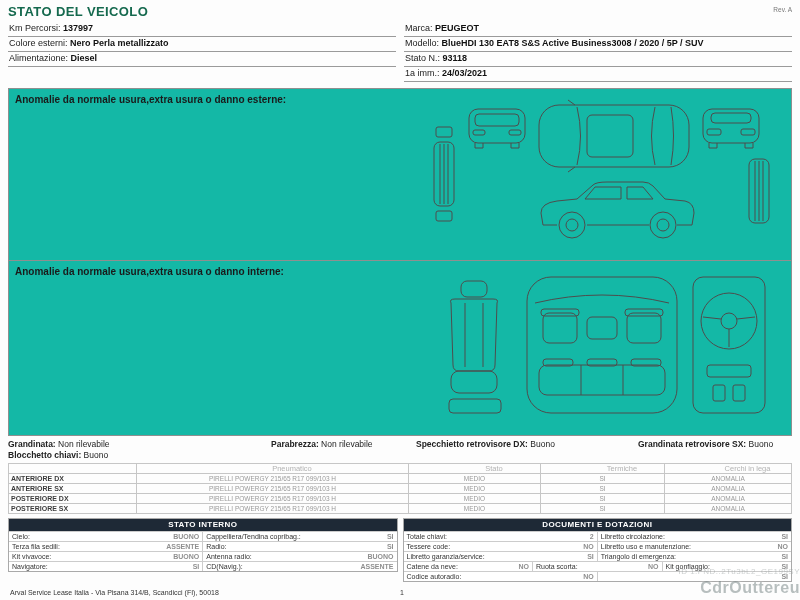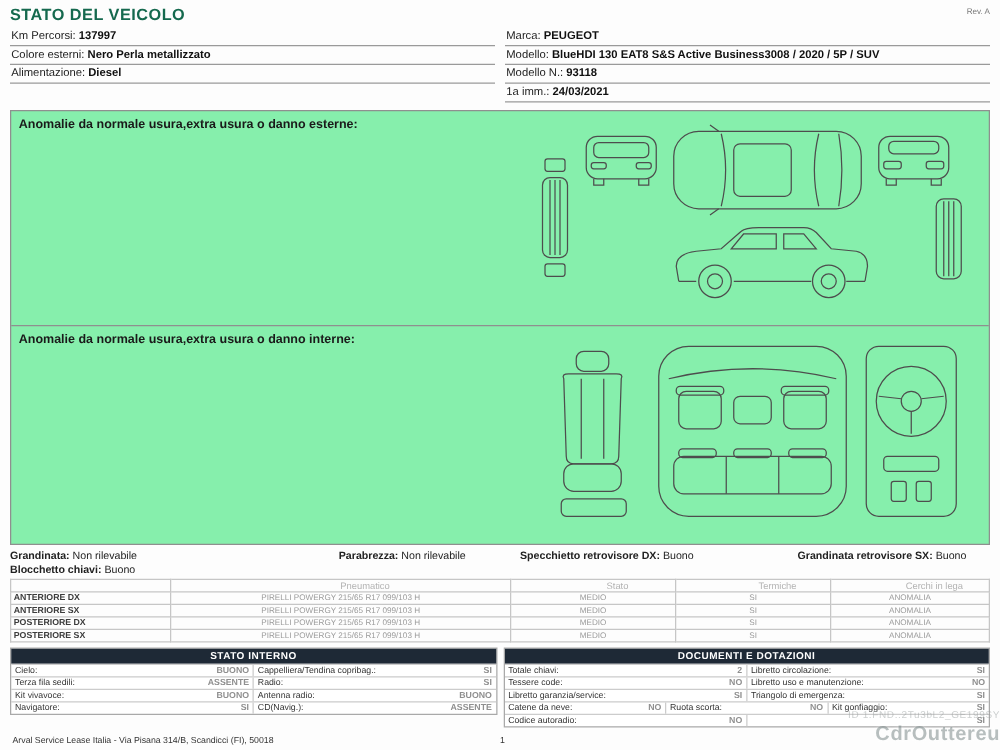--- a/index.html
+++ b/index.html
@@ -15,21 +15,21 @@
 
   
   .headercols { display:flex; gap:8px; }
   .hcol.left { width:388px; }
   .hcol.right { flex:1; }
   .field { border-bottom:1px solid #9a9a9a; font-size:9px; padding:1px 1px 2px; line-height:11px; }
   .flabel { color:#222; }
   .fvalue { font-weight:bold; color:#101010; }
 
   
-  .mainbox { border:1px solid #8f8f8f; margin-top:6px; height:348px; box-sizing:border-box; background:#86efac; }
+  .mainbox { border:1px solid #8f8f8f; margin-top:6px; height:348px; box-sizing:border-box; background:#14b8a6; }
   .section { position:relative; box-sizing:border-box; padding:5px 6px; }
   .section.external { height:172px; border-bottom:1px solid #8f8f8f; }
   .section.internal { height:174px; }
   .seclabel { font-size:10px; font-weight:bold; color:#1a1a1a; }
   .diagram { position:absolute; right:20px; top:8px; }
   .diagram * { vector-effect:non-scaling-stroke; }
 
   
   .condarea { margin-top:4px; font-size:8.5px; line-height:9.5px; }
   .crow { display:flex; }
@@ -93,21 +93,21 @@
     <div class="hcol right">
       <div class="field">
         <span class="flabel">Marca:</span>
         <span class="fvalue">PEUGEOT</span>
       </div>
       <div class="field">
         <span class="flabel">Modello:</span>
         <span class="fvalue">BlueHDI 130 EAT8 S&amp;S Active Business3008 / 2020 / 5P / SUV</span>
       </div>
       <div class="field">
-        <span class="flabel">Modello N.:</span>
+        <span class="flabel">Stato N.:</span>
         <span class="fvalue">93118</span>
       </div>
       <div class="field">
         <span class="flabel">1a imm.:</span>
         <span class="fvalue">24/03/2021</span>
       </div>
     </div>
   </div>
 
   <div class="mainbox">

